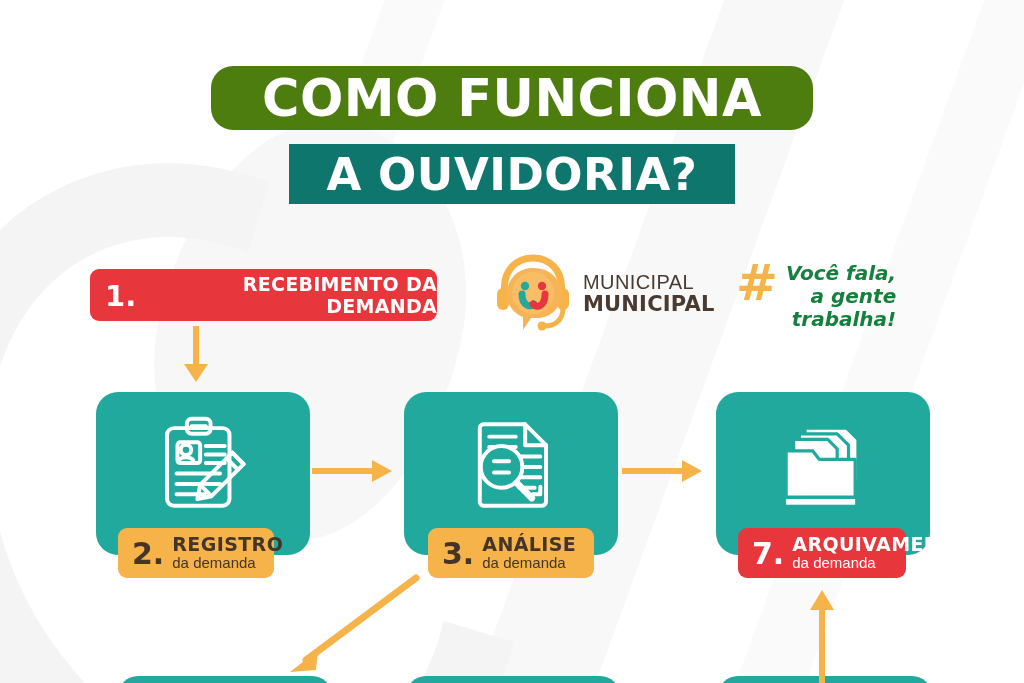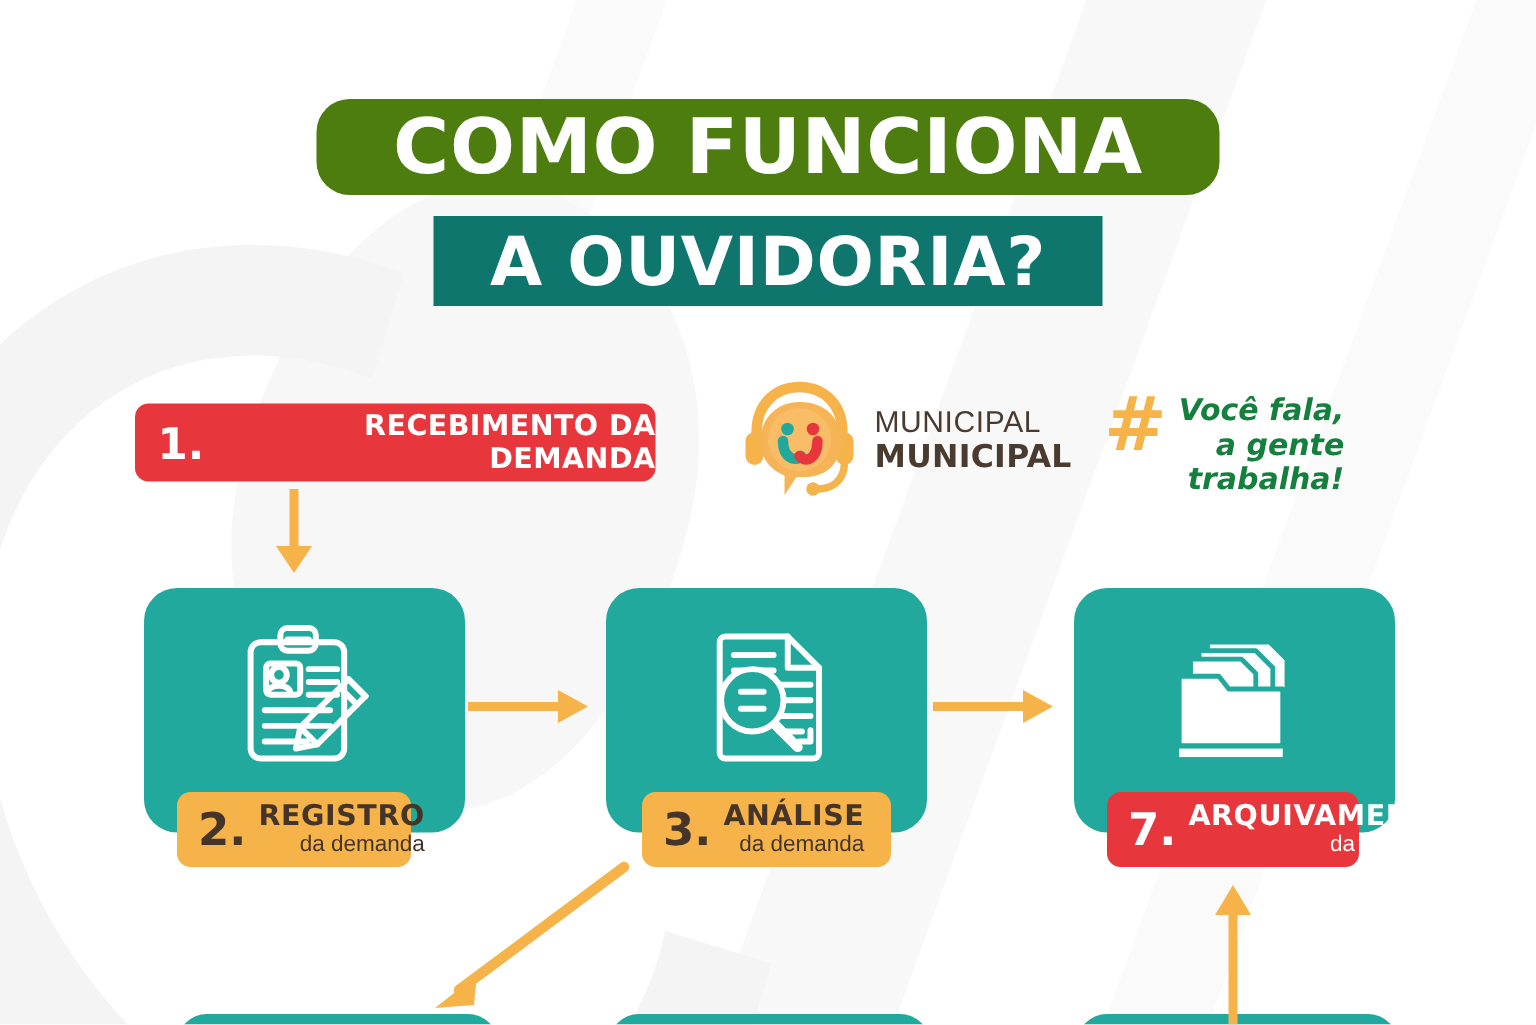--- a/index.html
+++ b/index.html
@@ -199,21 +199,21 @@
     position: relative;
     top: 1px;
   }
   .pill .stack { display: flex; flex-direction: column; line-height: 1.1; }
   .pill .top {
     font-size: 19px; font-weight: 900; letter-spacing: 0.4px;
     font-family: "DejaVu Sans", sans-serif; text-align: center;
   }
   .pill .bot {
     font-size: 15px; font-weight: 400;
-    font-family: "Liberation Sans", sans-serif; text-align: right;
+    font-family: "Liberation Sans", sans-serif; text-align: left;
   }
   .pill.orange .num, .pill.orange .top, .pill.orange .bot { color: #453428; }
   .pill.red .num, .pill.red .top, .pill.red .bot { color: #ffffff; }
 
   .pill-2 { left: 118px; top: 528px; width: 156px; }
   .pill-3 { left: 428px; top: 528px; width: 166px; }
   .pill-7 { left: 738px; top: 528px; width: 168px; }
 
   
   .card-bottom {

